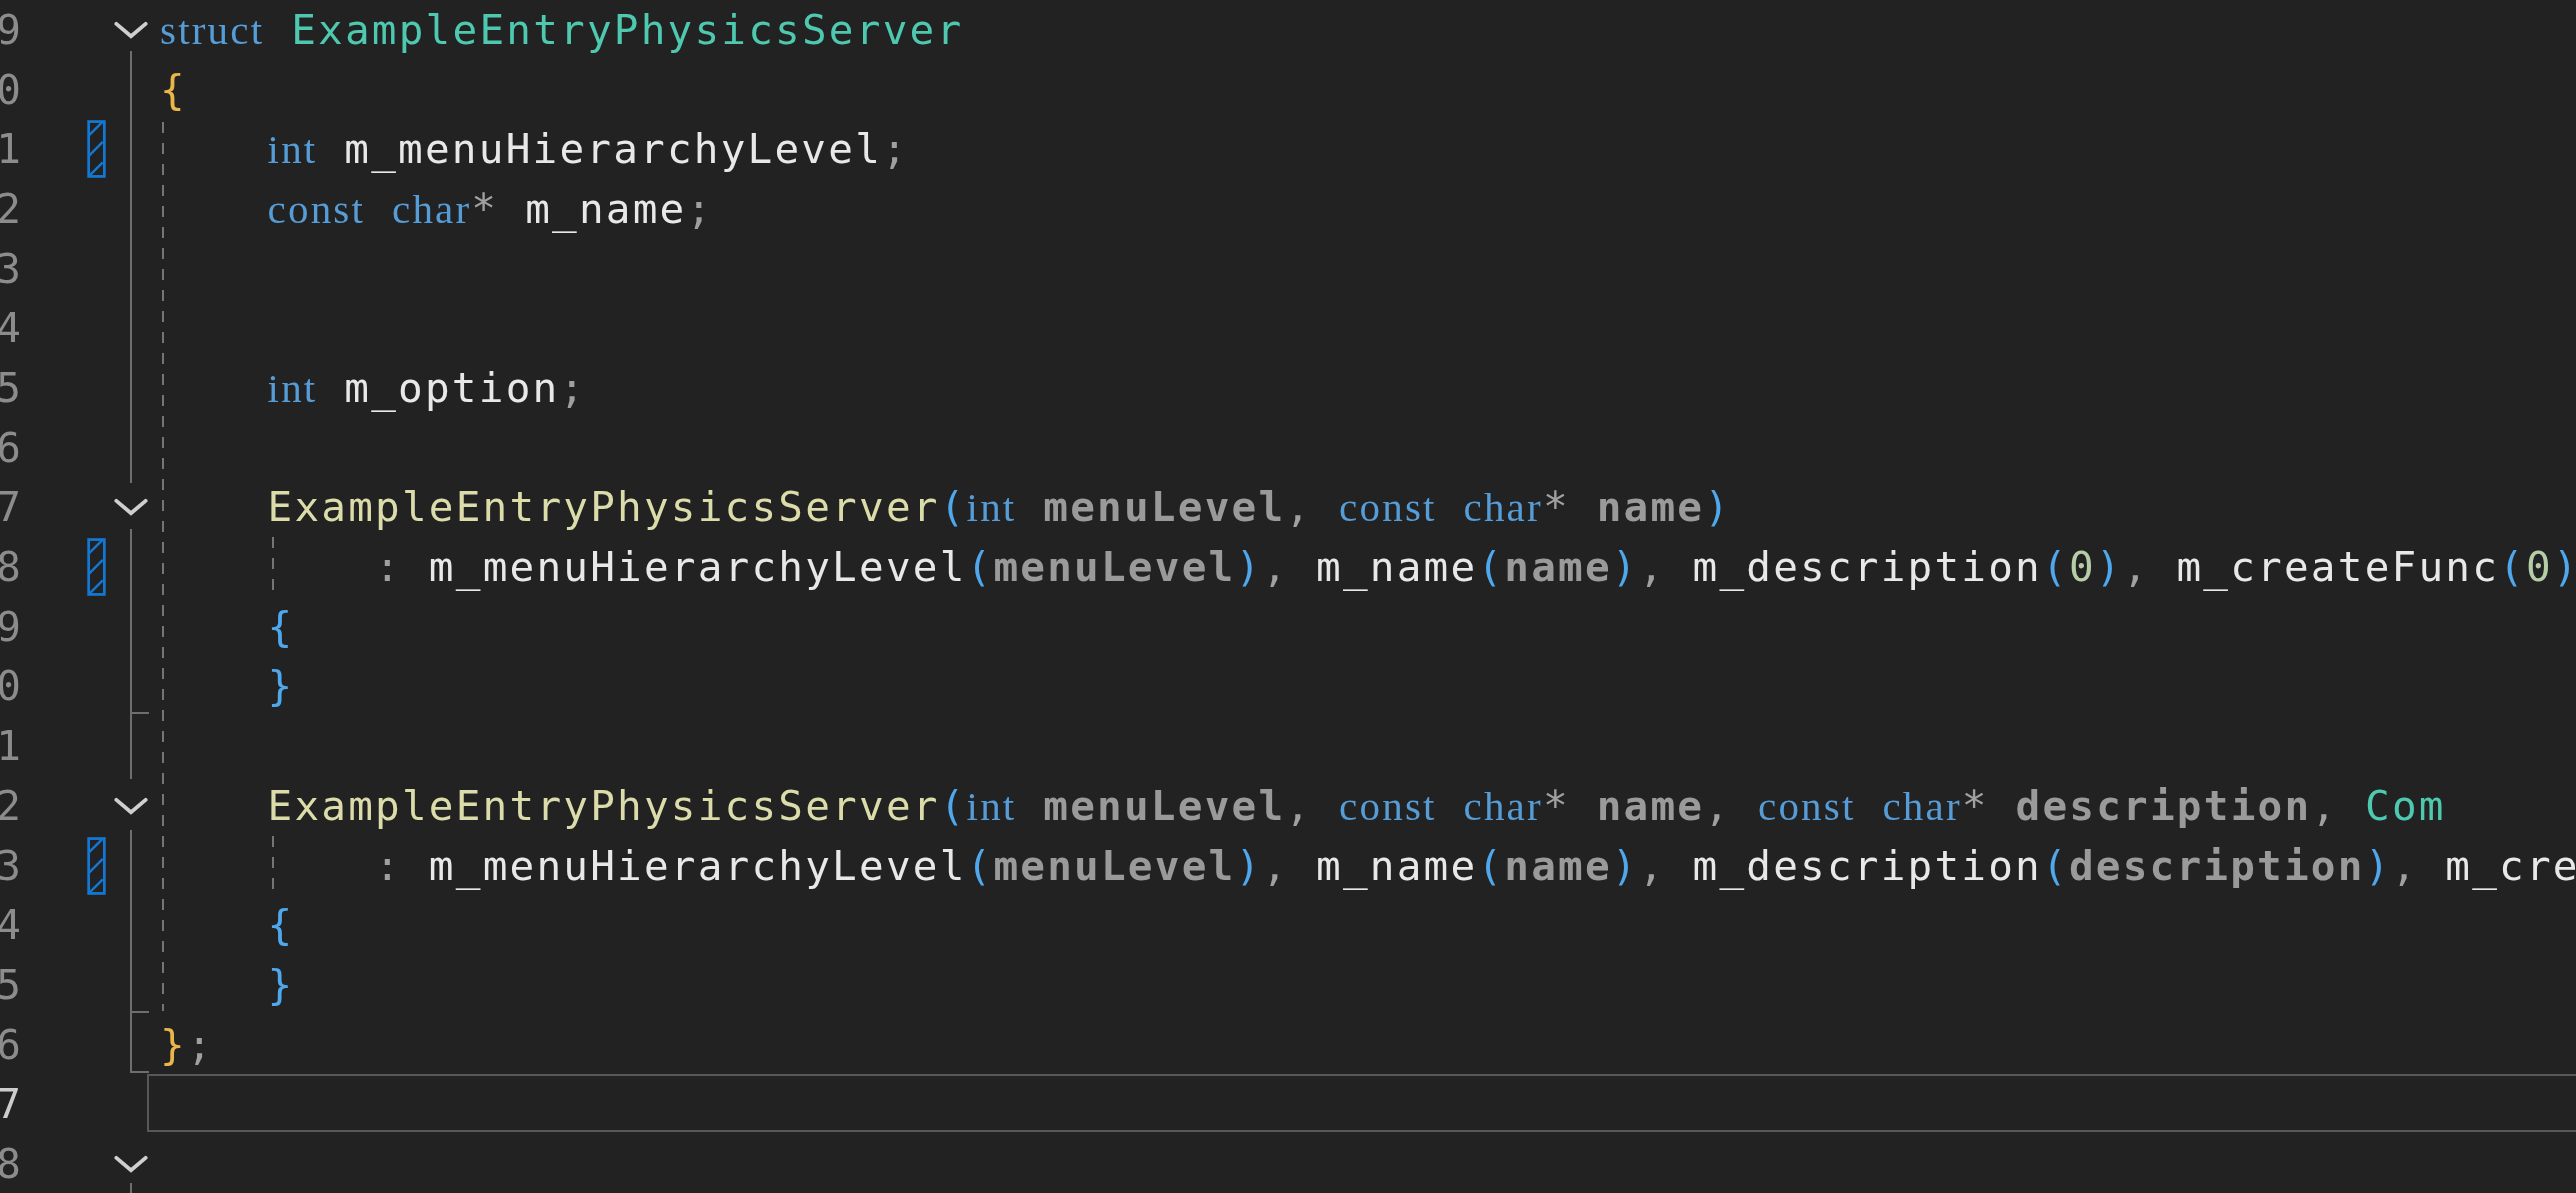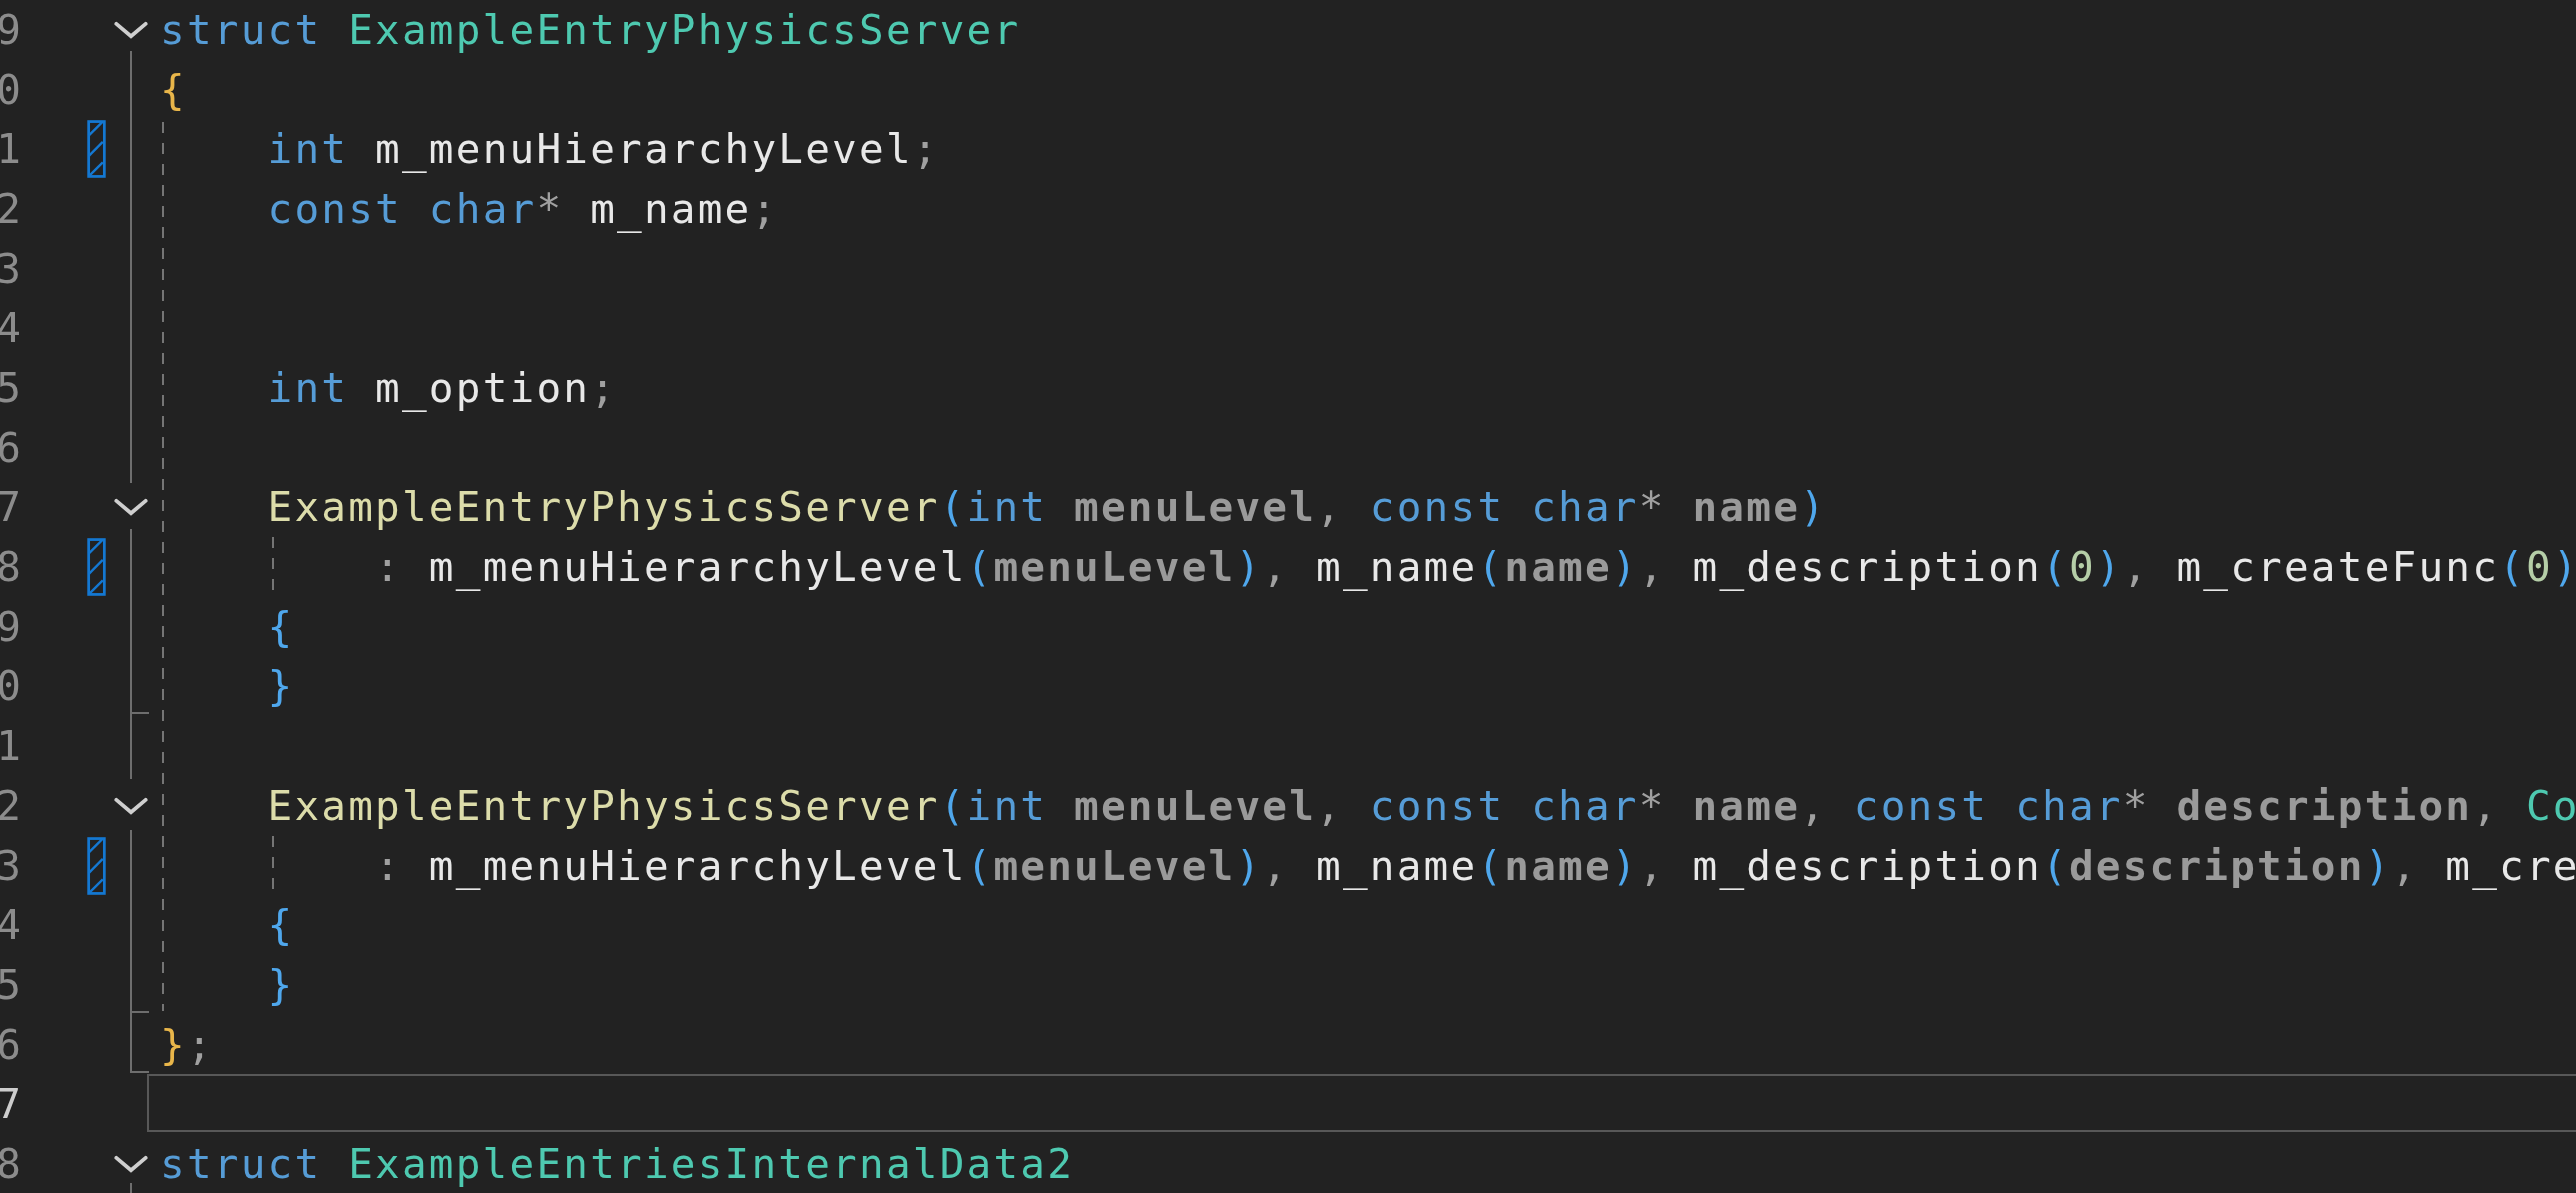--- a/index.html
+++ b/index.html
@@ -19,21 +19,21 @@
     text-align:center;font-size:41px;color:var(--lnum);
   }
   .lnum.active{color:var(--lnumActive);}
   .code{
     position:absolute;left:160px;top:0;height:60px;
     font-size:41px;letter-spacing:2.2px;white-space:pre;
   }
   .chev{position:absolute;left:114px;top:19.5px;width:34px;height:20px;}
   .modmark{position:absolute;left:87px;top:0.8px;width:19px;height:58px;}
   
-  .tk-kw{color:var(--kw);} .tk-ty{color:var(--ty);} .tk-fn{color:var(--fn);}
+  .tk-kw{color:var(--kw);font-family:Liberation Serif, serif;} .tk-ty{color:var(--ty);} .tk-fn{color:var(--fn);}
   .tk-va{color:var(--va);} .tk-pa{color:var(--pa);font-weight:bold;} .tk-pu{color:var(--pu);}
   .tk-nu{color:var(--nu);} .tk-br{color:var(--br);} .tk-go{color:var(--go);}
   .tk-sc{color:var(--sc);}
   
   .vguide{position:absolute;left:130px;width:2.3px;background:var(--foldGuide);}
   .vtick{position:absolute;left:130px;width:19px;height:2.3px;background:var(--foldGuide);}
   .dguide{
     position:absolute;width:2.3px;
     background:repeating-linear-gradient(to bottom,var(--indentGuide) 0 11px,transparent 11px 21px);
   }
@@ -85,21 +85,21 @@
           <line x1="2" y1="20" x2="20" y2="2" stroke="#1478D2" stroke-width="3"></line>
           <line x1="2" y1="46" x2="20" y2="28" stroke="#1478D2" stroke-width="3"></line>
           <line x1="2" y1="72" x2="20" y2="54" stroke="#1478D2" stroke-width="3"></line>
         </svg><span class="code"><span>        </span><span class="tk-pu">:</span><span> </span><span class="tk-va">m_menuHierarchyLevel</span><span class="tk-br">(</span><span class="tk-pa">menuLevel</span><span class="tk-br">)</span><span class="tk-pu">,</span><span> </span><span class="tk-va">m_name</span><span class="tk-br">(</span><span class="tk-pa">name</span><span class="tk-br">)</span><span class="tk-pu">,</span><span> </span><span class="tk-va">m_description</span><span class="tk-br">(</span><span class="tk-pa">description</span><span class="tk-br">)</span><span class="tk-pu">,</span><span> </span><span class="tk-va">m_crea</span></span></div>
       <div class="row" style="top: 895px;"><span class="lnum">4</span><span class="code"><span>    </span><span class="tk-br">{</span></span></div>
       <div class="row" style="top: 955px;"><span class="lnum">5</span><span class="code"><span>    </span><span class="tk-br">}</span></span></div>
       <div class="row" style="top: 1015px;"><span class="lnum">6</span><span class="code"><span class="tk-go">}</span><span class="tk-pu">;</span></span></div>
       <div class="row" style="top: 1074px;"><span class="lnum active">7</span><span class="code"></span></div>
       <div class="row" style="top: 1134px;"><span class="lnum">8</span><svg class="chev" viewBox="0 0 44 26">
           <polyline points="3,5 22,21 41,5" fill="none" stroke="#CFCFCF" stroke-width="5" stroke-linecap="round" stroke-linejoin="miter"></polyline>
-        </svg><span class="code"><span class="tk-kw">struct</span><span> </span><span class="tk-ty">ExampleEntriesInternalData2</span></span></div>
+        </svg></div>
     </div>
 
   <div class="vguide" style="top:51px;height:432px"></div>
   <div class="vguide" style="top:529px;height:250px"></div>
   <div class="vguide" style="top:830px;height:243px"></div>
   <div class="vguide" style="top:1183px;height:11px"></div>
   <div class="vtick" style="top:712px"></div>
   <div class="vtick" style="top:1011px"></div>
   <div class="vtick" style="top:1071px"></div>
 

